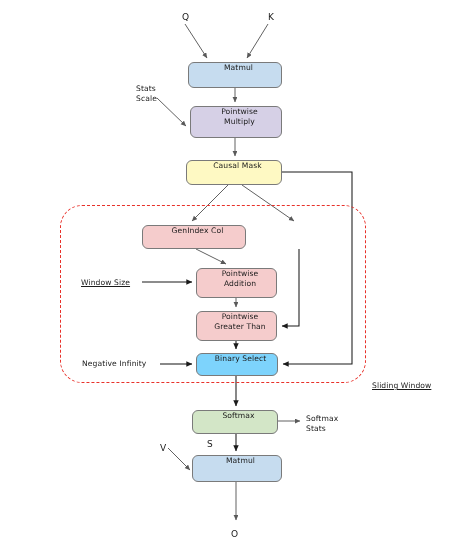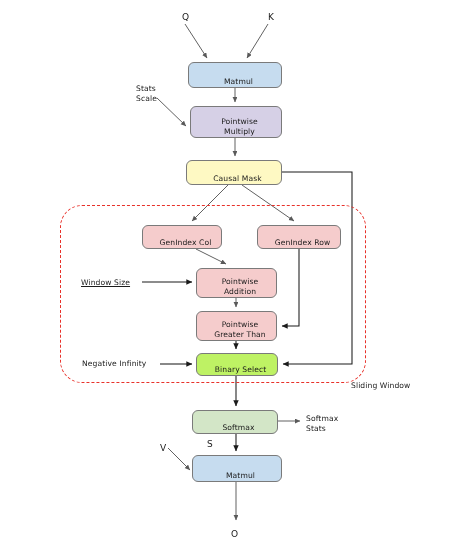--- a/index.html
+++ b/index.html
@@ -21,21 +21,21 @@
     top: 0;
     width: 466px;
     height: 551px;
   }
   .node {
     position: absolute;
     box-sizing: border-box;
     border: 1px solid #7a7a7a;
     border-radius: 6px;
     display: flex;
-    align-items: flex-end;
+    align-items: flex-start;
     justify-content: center;
     text-align: center;
     font-size: 7.6px;
     line-height: 1.35;
     color: #1b1b1b;
     letter-spacing: 0.1px;
     z-index: 3;
     padding-left: 7px;
   }
   .lbl {
@@ -123,50 +123,47 @@
   <div class="node" style="left: 188px; top: 62px; width: 94px; height: 26px; background: rgb(198, 220, 239); border-color: rgb(122, 122, 122);">
       <span style="white-space: pre-line;">Matmul</span>
     </div>
   <div class="node" style="left: 190px; top: 106px; width: 92px; height: 32px; background: rgb(214, 208, 230); border-color: rgb(122, 122, 122);">
       <span style="white-space: pre-line;">Pointwise
 Multiply</span>
     </div>
   <div class="node" style="left: 186px; top: 160px; width: 96px; height: 25px; background: #fef9c3; border-color: rgb(122, 122, 122);">
       <span style="white-space: pre-line;">Causal Mask</span>
     </div>
-  <div class="node" style="left: 142px; top: 225px; width: 80px; height: 24px; background: rgb(245, 204, 204); border-color: rgb(122, 122, 122);">
+  <div class="node" style="left: 142px; top: 225px; width: 104px; height: 24px; background: rgb(245, 204, 204); border-color: rgb(122, 122, 122);">
       <span style="white-space: pre-line;">GenIndex Col</span>
-    </div>
-  <div class="node" style="left: 257px; top: 225px; width: 84px; height: 24px; background: rgb(245, 204, 204); border-color: rgb(122, 122, 122);">
-      <span style="white-space: pre-line;">GenIndex Row</span>
     </div>
   <div class="node" style="left: 196px; top: 268px; width: 81px; height: 30px; background: rgb(245, 204, 204); border-color: rgb(122, 122, 122);">
       <span style="white-space: pre-line;">Pointwise
 Addition</span>
     </div>
   <div class="node" style="left: 196px; top: 311px; width: 81px; height: 30px; background: rgb(245, 204, 204); border-color: rgb(122, 122, 122);">
       <span style="white-space: pre-line;">Pointwise
 Greater Than</span>
     </div>
-  <div class="node" style="left: 196px; top: 353px; width: 82px; height: 23px; background: #bef264; border-color: rgb(122, 122, 122);">
+  <div class="node" style="left: 196px; top: 353px; width: 82px; height: 23px; background: #7dd3fc; border-color: rgb(122, 122, 122);">
       <span style="white-space: pre-line;">Binary Select</span>
     </div>
   <div class="node" style="left: 192px; top: 410px; width: 86px; height: 24px; background: rgb(211, 230, 199); border-color: rgb(122, 122, 122);">
       <span style="white-space: pre-line;">Softmax</span>
     </div>
   <div class="node" style="left: 192px; top: 455px; width: 90px; height: 27px; background: rgb(198, 220, 239); border-color: rgb(122, 122, 122);">
       <span style="white-space: pre-line;">Matmul</span>
     </div>
 
   <div class="lbl big" style="left: 182px; top: 11px;">Q</div>
   <div class="lbl big" style="left: 268px; top: 11px;">K</div>
   <div class="lbl" style="left: 136px; top: 84px;">Stats
 Scale</div>
   <div class="lbl" style="left: 81px; top: 278px; text-decoration: underline;">Window Size</div>
   <div class="lbl" style="left: 82px; top: 359px;">Negative Infinity</div>
   <div class="lbl" style="left: 306px; top: 414px;">Softmax
 Stats</div>
   <div class="lbl big" style="left: 160px; top: 442px;">V</div>
   <div class="lbl big" style="left: 207px; top: 438px;">S</div>
   <div class="lbl big" style="left: 231px; top: 528px;">O</div>
-  <div class="lbl" style="left: 351px; top: 381px;">Sliding Window</div>
+  <div class="lbl" style="left: 372px; top: 381px; text-decoration: underline;">Sliding Window</div>
 
 </div>
 
 </body></html>

